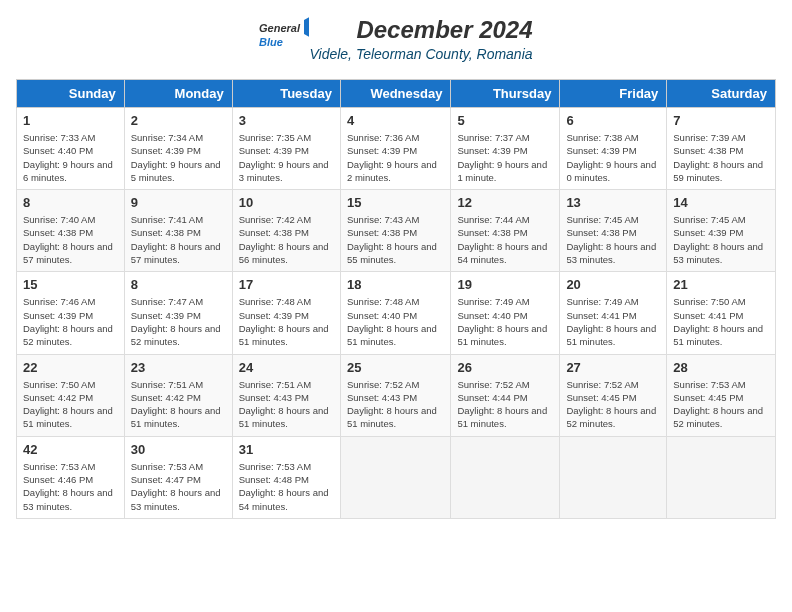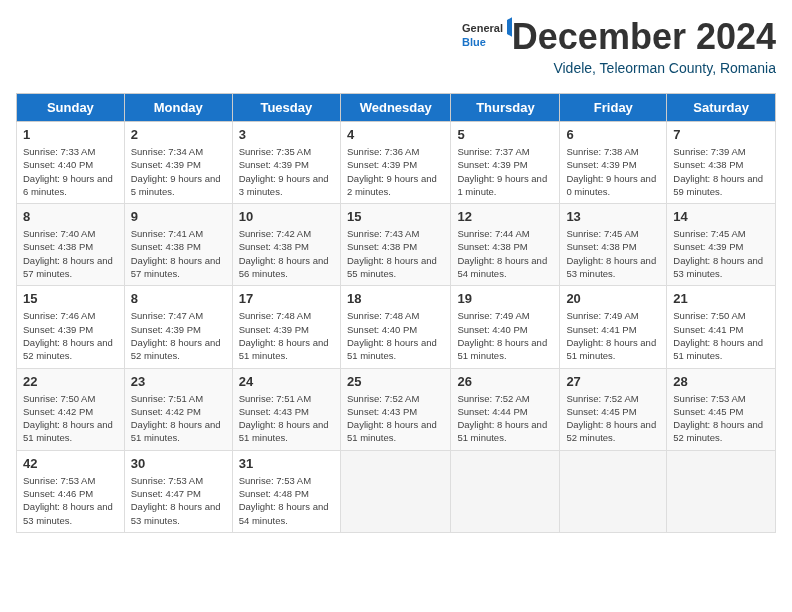--- a/index.html
+++ b/index.html
@@ -6,50 +6,51 @@
     body {
       font-family: Arial, sans-serif;
       background: #fff;
       width: 792px;
       min-height: 612px;
       padding: 16px;
     }
     .header-logo {
       display: flex;
       align-items: flex-start;
-      justify-content: flex-end;
+      justify-content: center;
       margin-bottom: 17px;
+      font-style: italic;
     }
     .logo {
       display: flex;
       align-items: center;
       gap: 4px;
     }
     .title-section {
       text-align: right;
     }
     .month-title {
-      font-size: 36px;
+      font-size: 24px;
       font-weight: bold;
       color: #333;
     }
     .subtitle {
       font-size: 14px;
       color: #0c4a6e;
       margin-top: 2px;
     }
     .calendar {
       width: 100%;
       border-collapse: collapse;
       margin-top: 8px;
     }
     .calendar th {
       background-color: #1a73c8;
       color: white;
-      text-align: center;
+      text-align: right;
       padding: 6px 8px;
       font-size: 13px;
       font-weight: bold;
       border: 1px solid #ccc;
     }
     .calendar td {
       vertical-align: top;
       border: 1px solid #ddd;
       padding: 5px 6px;
       width: 113px;

